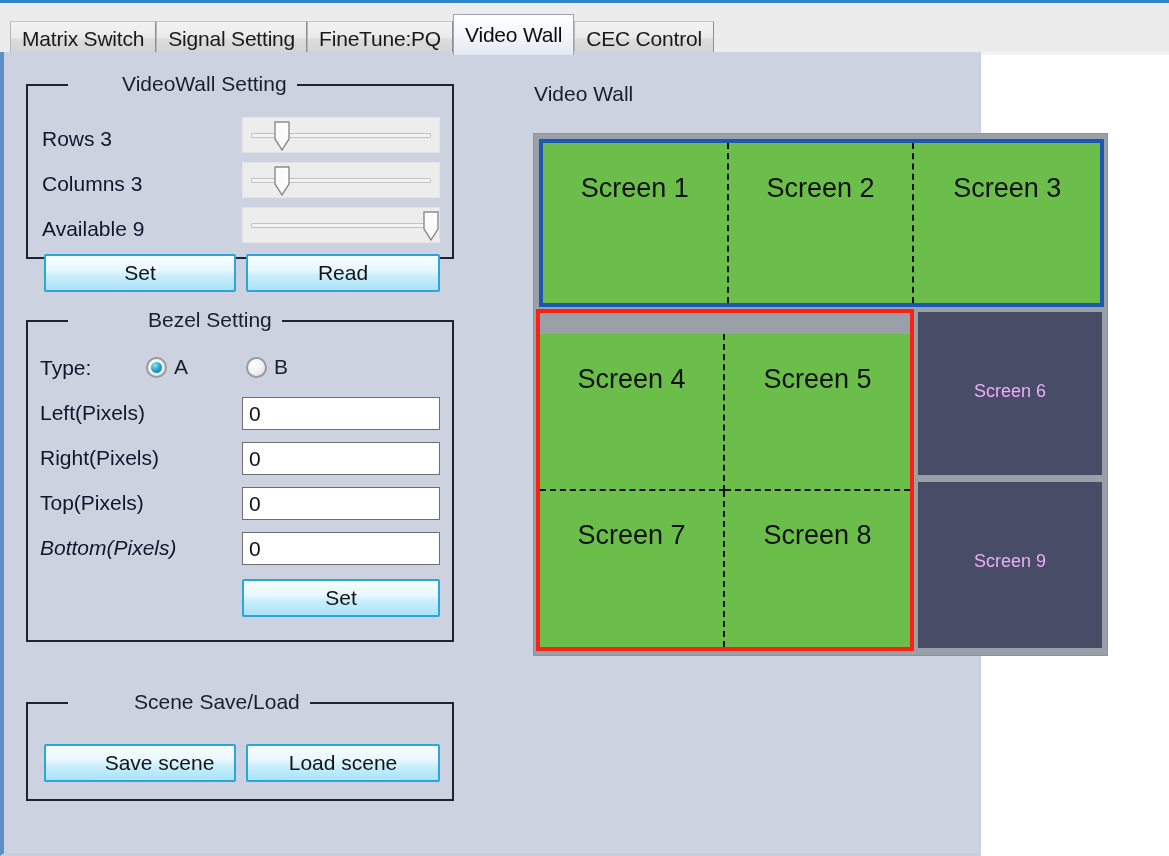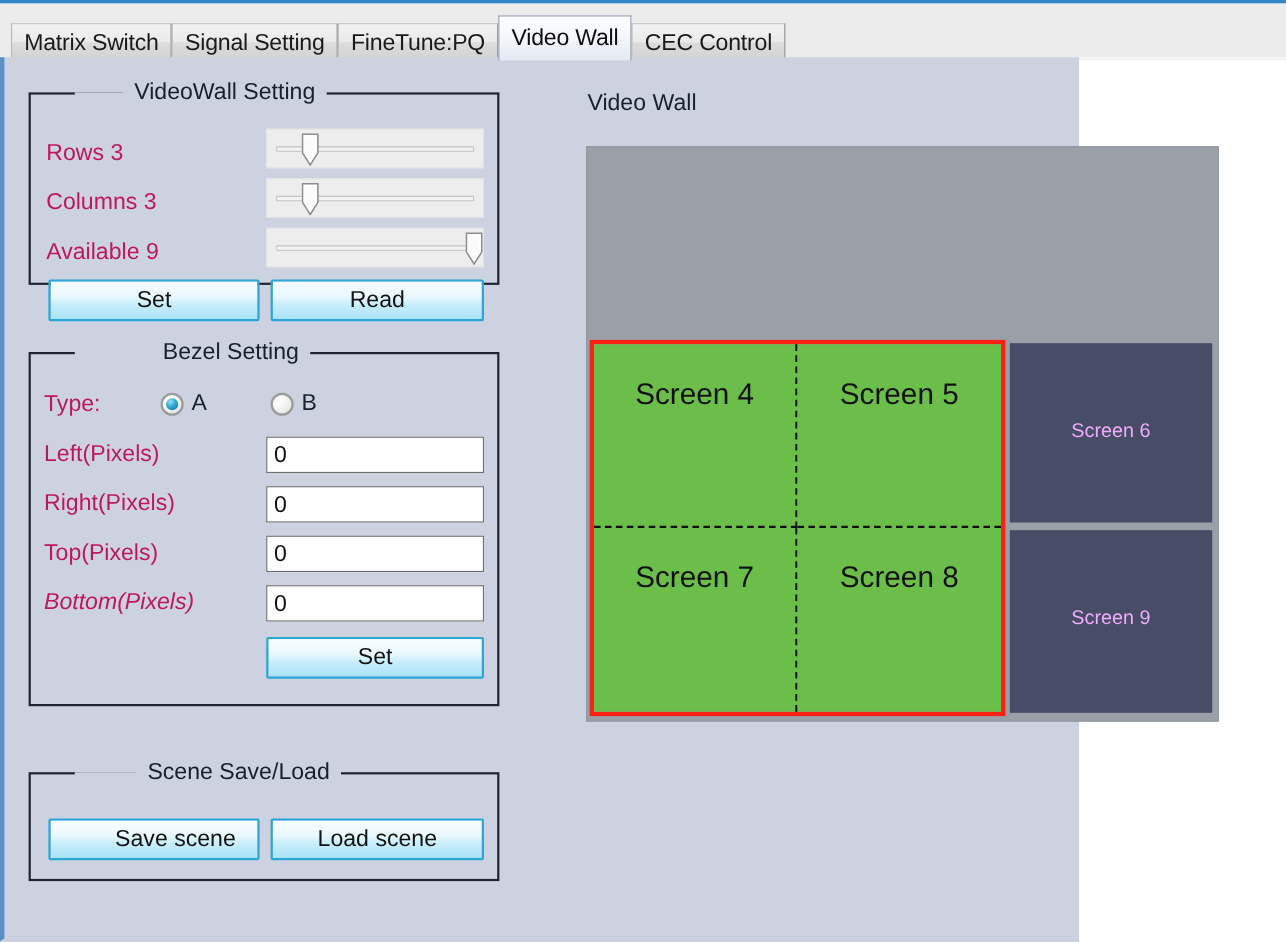--- a/index.html
+++ b/index.html
@@ -97,21 +97,21 @@
   .gb-notch {
     position: absolute;
     top: -2px;
     height: 3px;
     background: #ccd2e0;
   }
 
   .lbl {
     position: absolute;
     font-size: 21px;
-    color: #be185d;
+    color: #0f172a;
     white-space: nowrap;
   }
 
   
   .trackbar {
     position: absolute;
     height: 36px;
     background: #ededed;
     border: 1px solid #e3e3e3;
   }
@@ -330,23 +330,30 @@
       <div class="gb-title" style="left:96px;">Scene Save/Load</div>
 
       <div class="btn" style="left:16px; top:40px; width:192px; height:38px;padding-left:39px;">Save scene</div>
       <div class="btn" style="left:218px; top:40px; width:194px; height:38px;">Load scene</div>
     </div>
 
     <div id="vw-title" style="left:530px; top:30px;">Video Wall</div>
 
     <div id="vw-frame" style="left:529px; top:81px; width:575px; height:523px;">
 
+      <div class="vw-group blue" style="left:5px; top:5px; width:565px; height:168px;">
+        <div class="vw-cellgrid" style="grid-template-columns: repeat(3, 1fr); grid-template-rows: 1fr;">
+          <div class="vw-cell dashed-r">Screen 1</div>
+          <div class="vw-cell dashed-r">Screen 2</div>
+          <div class="vw-cell">Screen 3</div>
+        </div>
+      </div>
 
       <div class="vw-group red" style="left:2px; top:175px; width:378px; height:342px;">
-        <div class="vw-cellgrid" style="grid-template-columns: repeat(2, 1fr); grid-template-rows: repeat(2, 1fr);">
+        <div class="vw-cellgrid" style="grid-template-columns: repeat(2, 1fr); grid-template-rows: repeat(2, 1fr); margin-top: 21px;">
           <div class="vw-cell dashed-r dashed-b">Screen 4</div>
           <div class="vw-cell dashed-b">Screen 5</div>
           <div class="vw-cell dashed-r">Screen 7</div>
           <div class="vw-cell">Screen 8</div>
         </div>
       </div>
 
       <div class="vw-single" style="left:384px; top:178px; width:184px; height:163px;">Screen 6</div>
       <div class="vw-single" style="left:384px; top:348px; width:184px; height:166px;">Screen 9</div>
 

